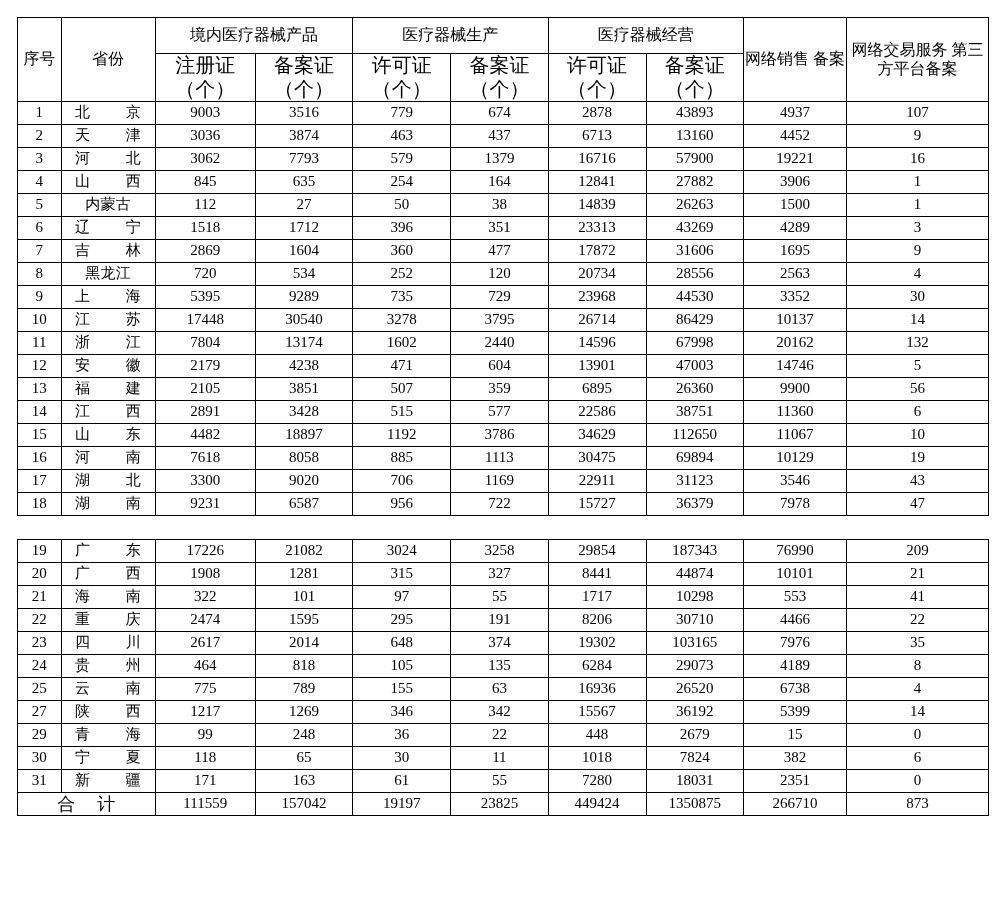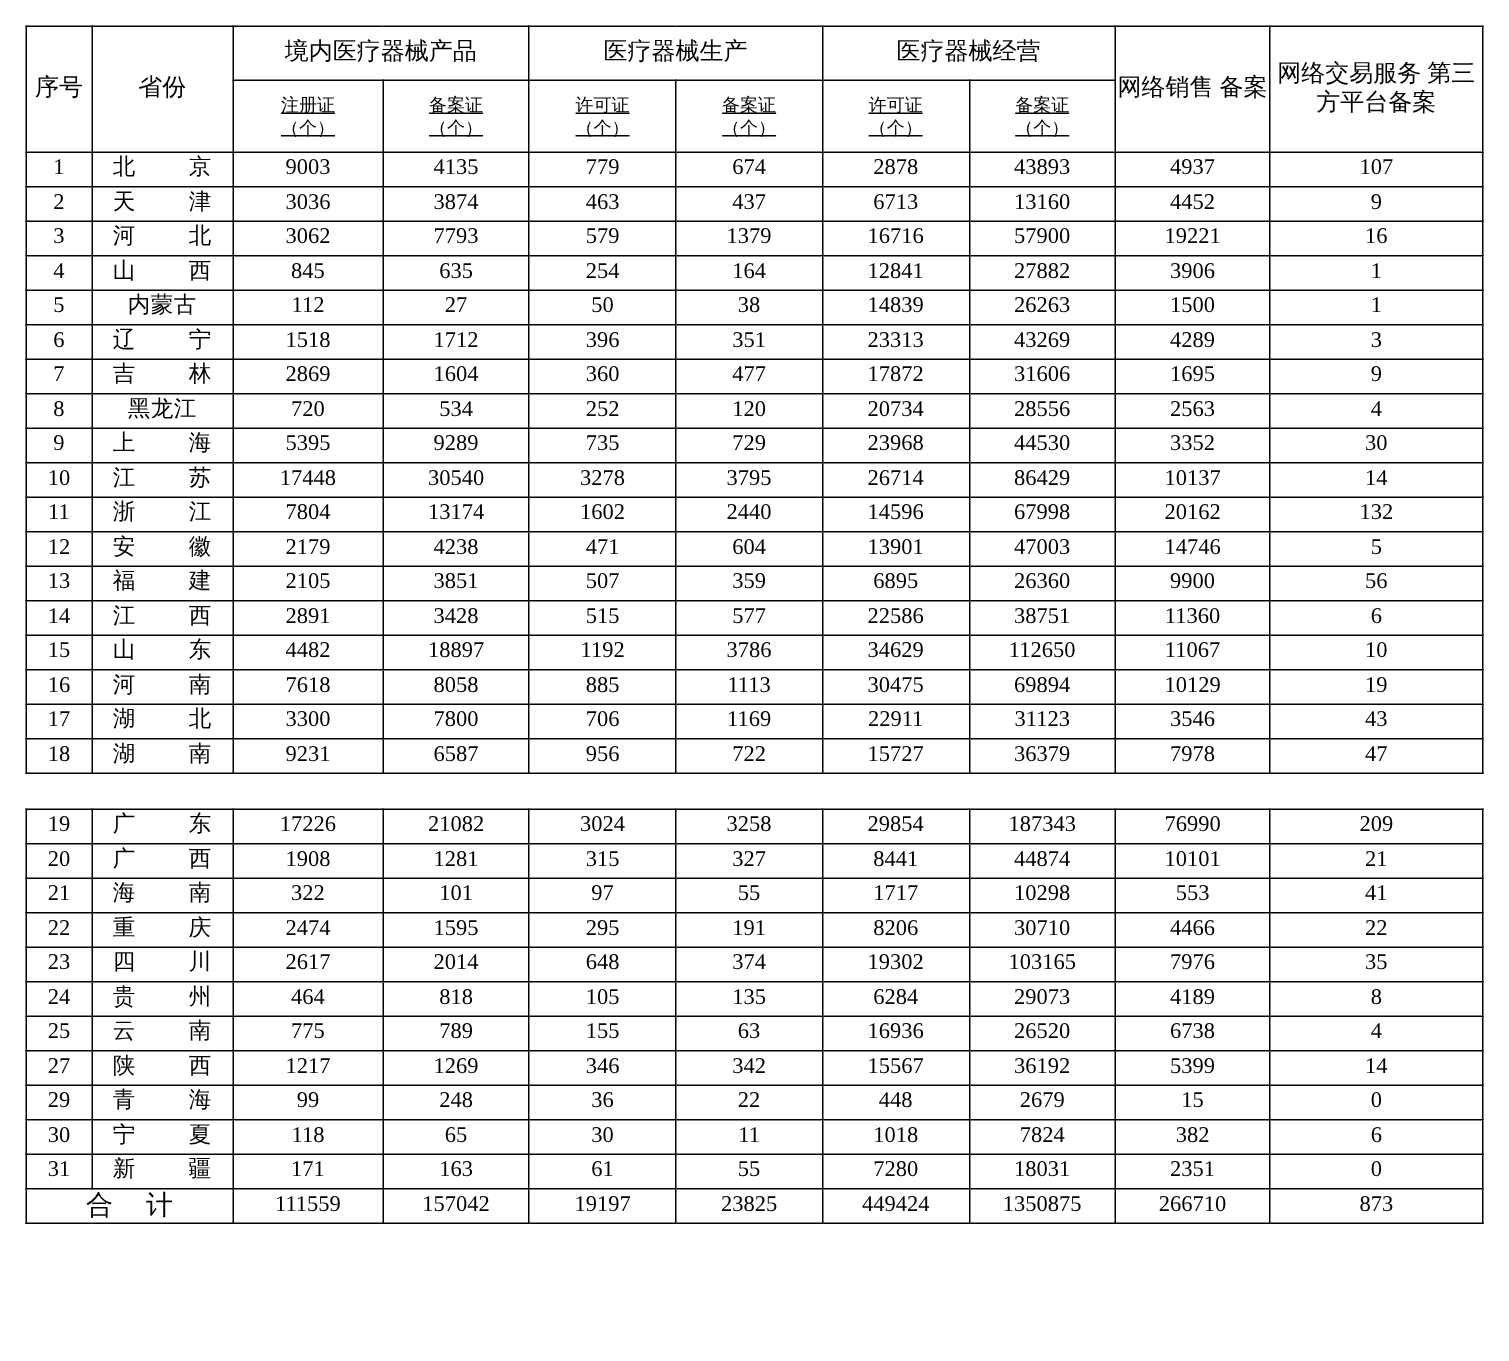--- a/index.html
+++ b/index.html
@@ -46,22 +46,21 @@
   col.c-num6  { width: 96px; }
   col.c-net   { width: 102px; }
   col.c-third { width: 140px; }
 
   .hdr-group {
     height: 36px;
     font-size: 16px;
   }
   .hdr-sub {
     height: 48px;
-    font-size: 12px;
-    text-decoration: underline;
+    font-size: 20px;
   }
   .hdr-tall {
     font-size: 16px;
   }
   .hdr-sub .two-line {
     display: block;
   }
   tbody tr { height: 23px; }
   tbody td { font-size: 15px; }
 
@@ -150,21 +149,21 @@
           <span class="two-line">备案证</span>
           <span class="two-line">（个）</span>
         </th>
       </tr>
     </thead>
     <tbody id="tbody-block1">
         <tr>
           <td>1</td>
           <td><span class="prov spaced">北京</span></td>
           <td>9003</td>
-          <td>4135</td>
+          <td>3516</td>
           <td>779</td>
           <td>674</td>
           <td>2878</td>
           <td>43893</td>
           <td>4937</td>
           <td>107</td>
         </tr>
         <tr>
           <td>2</td>
           <td><span class="prov spaced">天津</span></td>
@@ -342,21 +341,21 @@
           <td>1113</td>
           <td>30475</td>
           <td>69894</td>
           <td>10129</td>
           <td>19</td>
         </tr>
         <tr>
           <td>17</td>
           <td><span class="prov spaced">湖北</span></td>
           <td>3300</td>
-          <td>7800</td>
+          <td>9020</td>
           <td>706</td>
           <td>1169</td>
           <td>22911</td>
           <td>31123</td>
           <td>3546</td>
           <td>43</td>
         </tr>
         <tr>
           <td>18</td>
           <td><span class="prov spaced">湖南</span></td>

